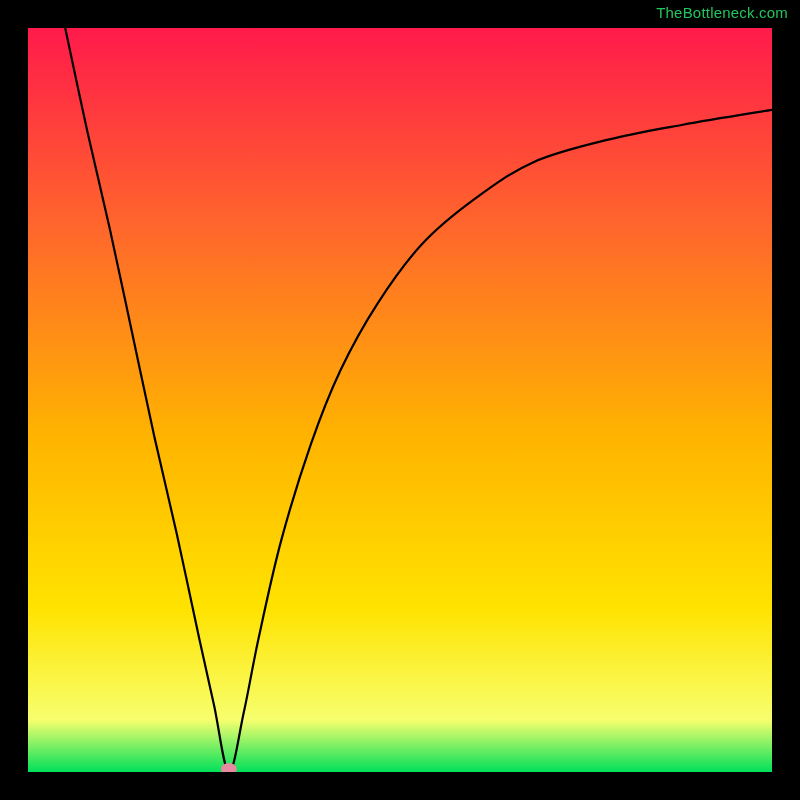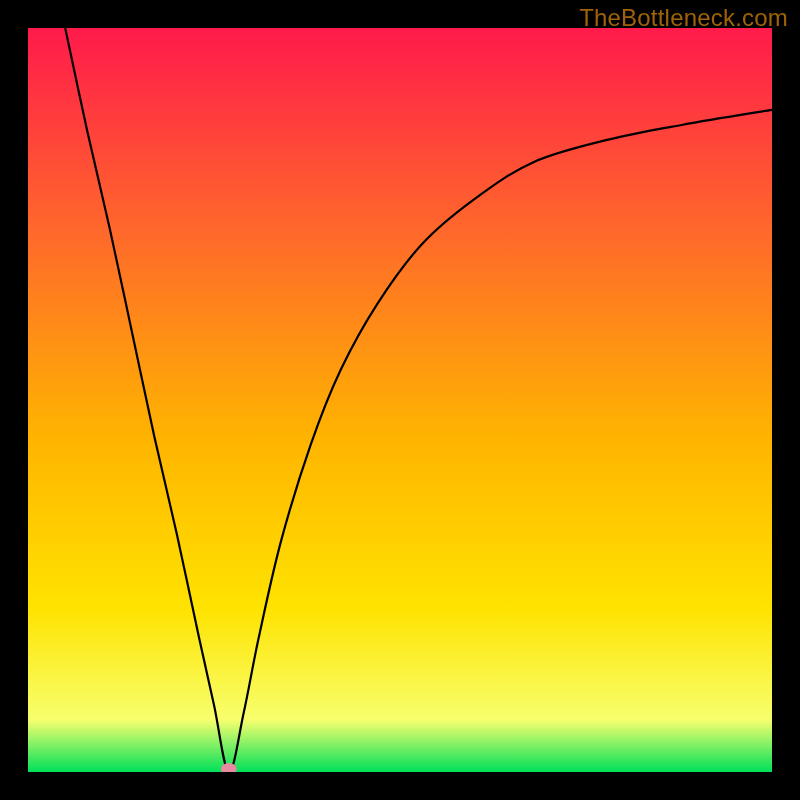--- a/index.html
+++ b/index.html
@@ -23,22 +23,22 @@
     position: absolute;
     left: 0;
     top: 0;
     width: 744px;
     height: 744px;
   }
   .attribution {
     position: absolute;
     top: 4px;
     right: 12px;
-    color: #a16207;
-    font-size: 24px;
+    color: #22c55e;
+    font-size: 15px;
     font-weight: 400;
     letter-spacing: 0.2px;
   }
 </style>
 </head>
 <body>
 
 <div class="frame">
   <svg class="plot-area" viewBox="0 0 744 744" preserveAspectRatio="none">
     <defs>

